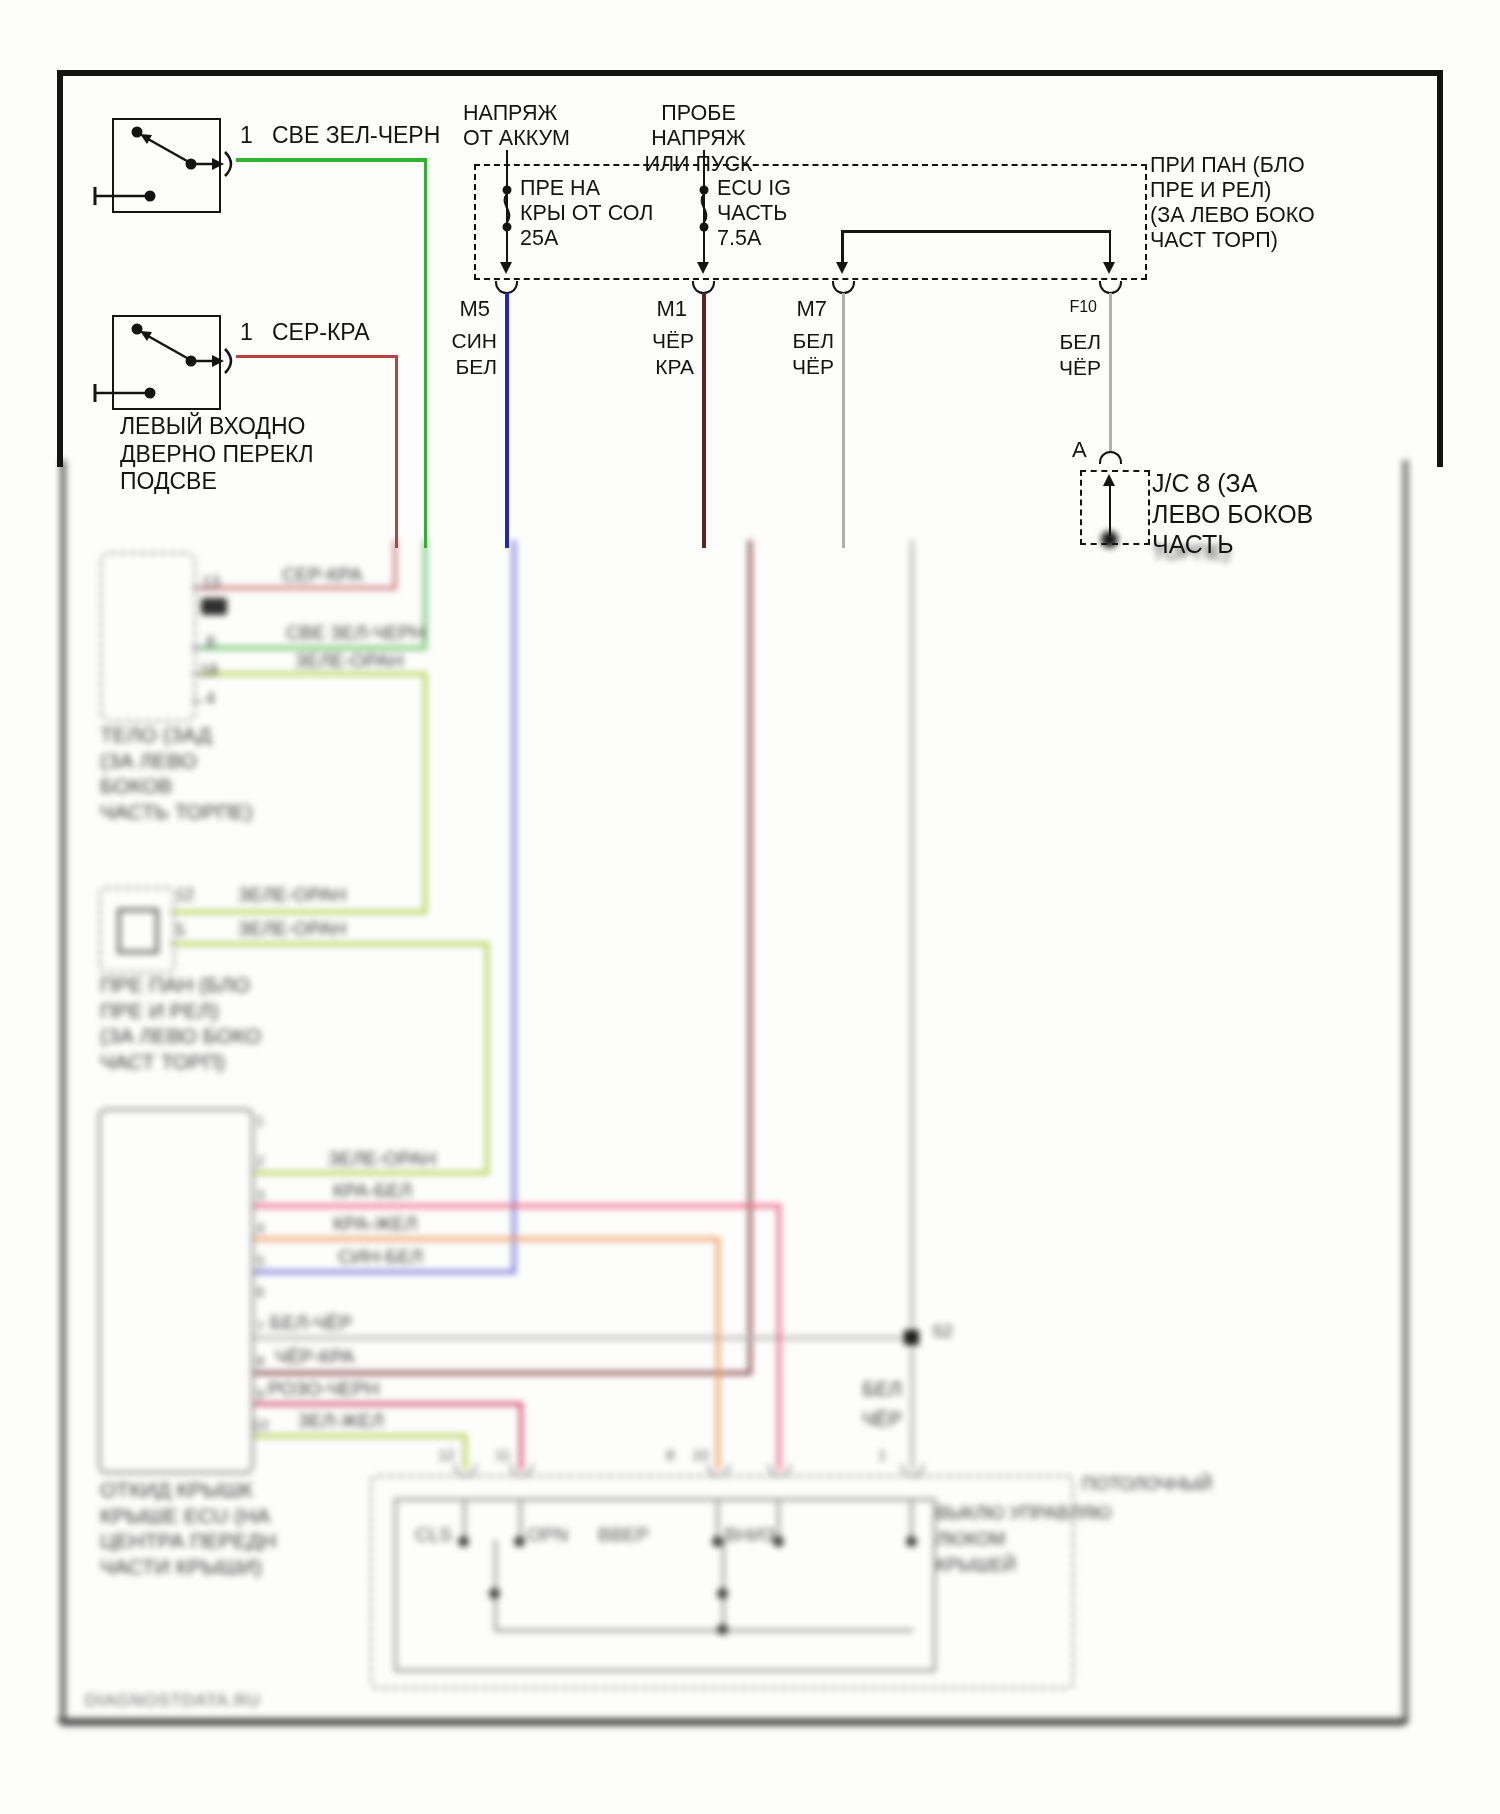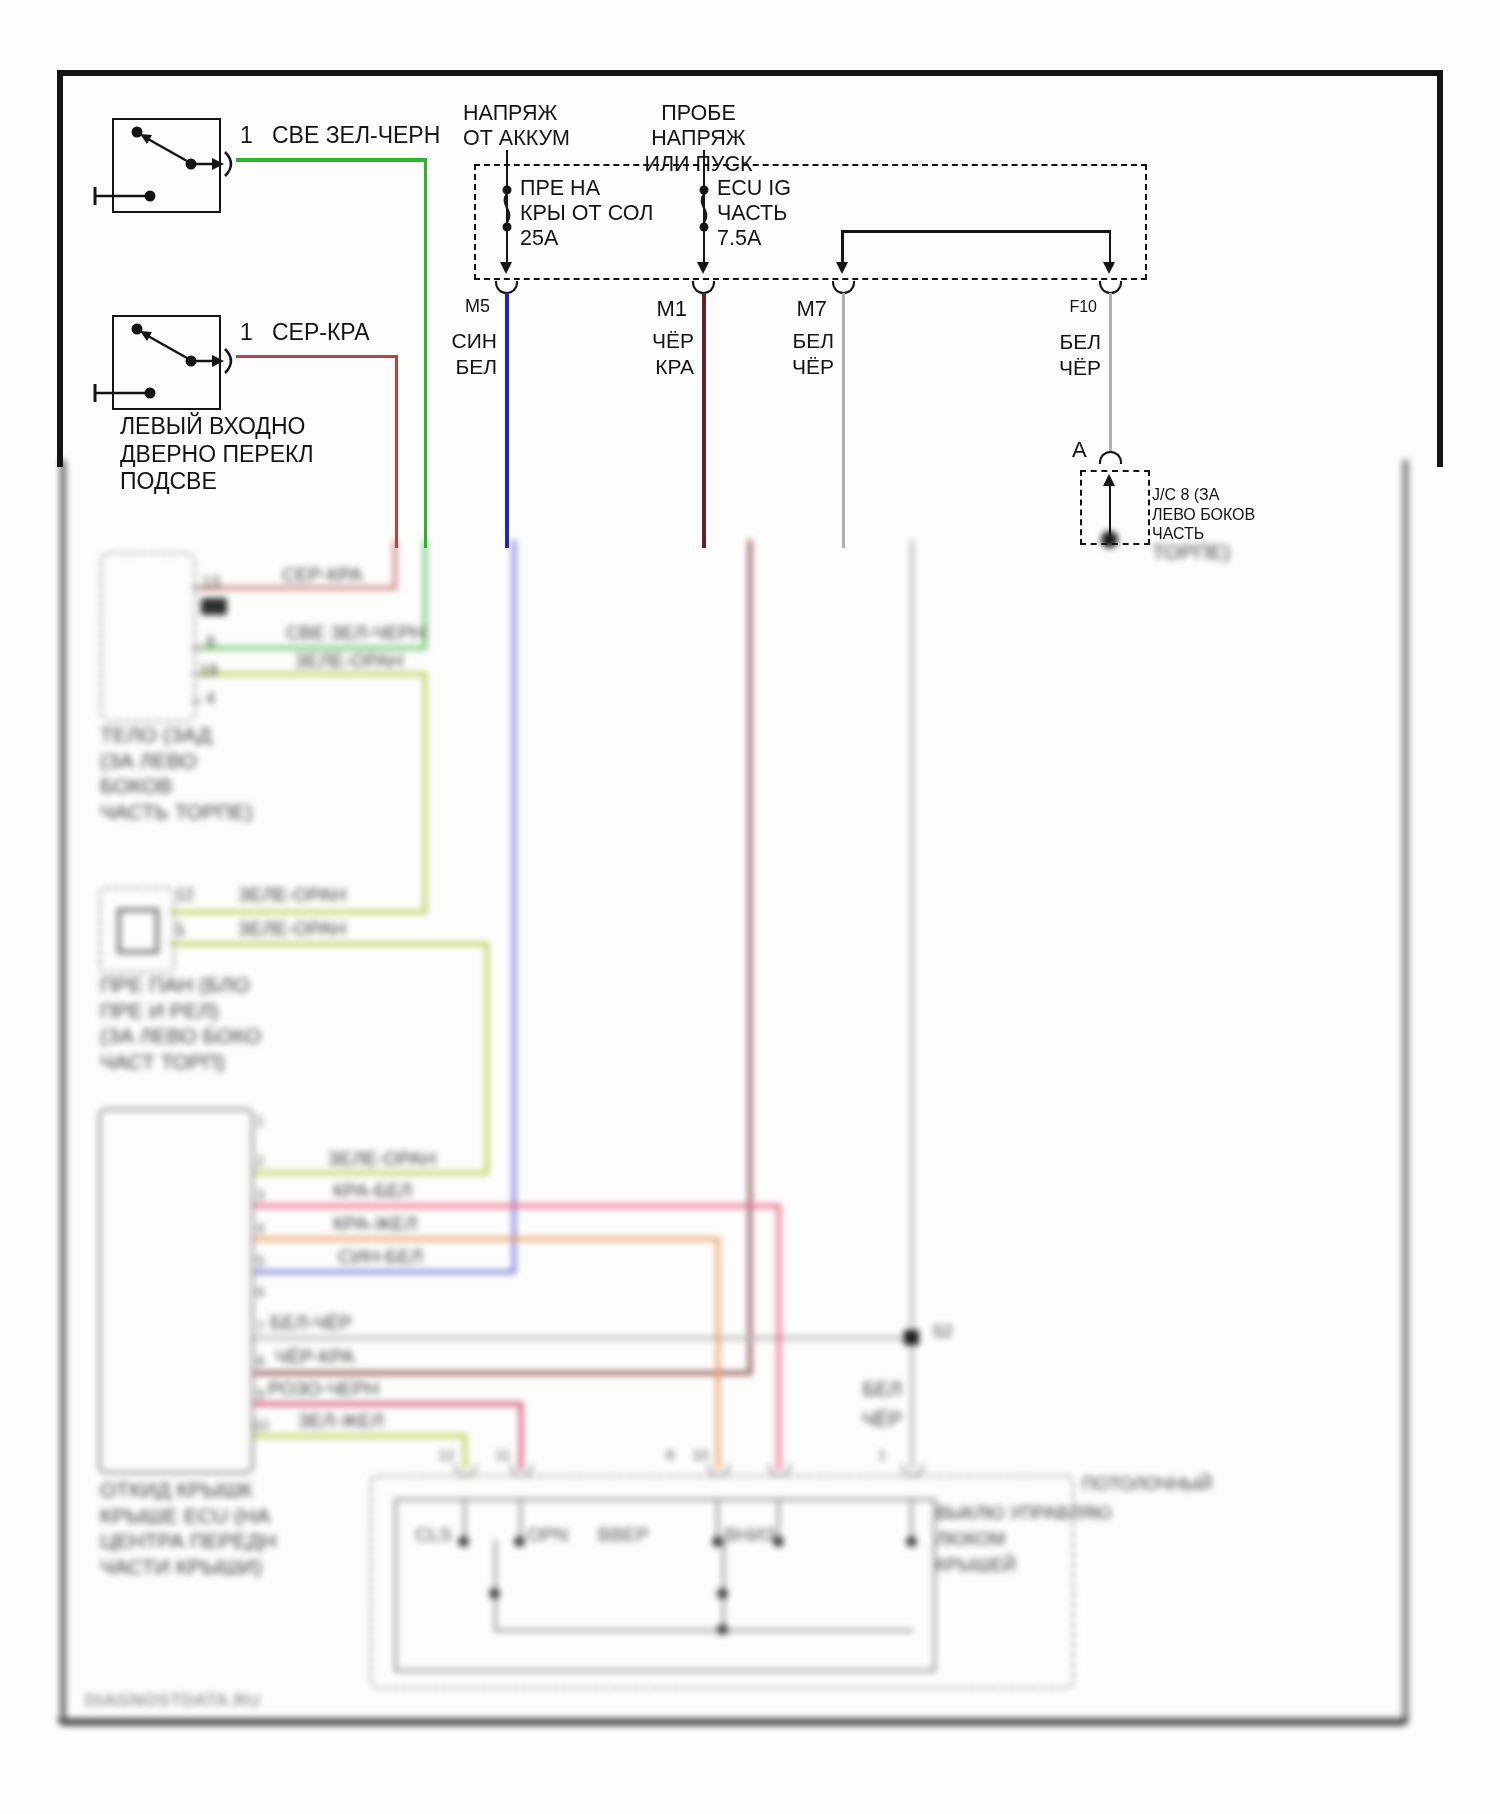--- a/index.html
+++ b/index.html
@@ -271,41 +271,45 @@
   <div class="wr c-ink" style="left:841px;top:230px;width:2.5px;height:32px"></div>
   <div class="wr c-ink" style="left:1108.5px;top:230px;width:2.5px;height:32px"></div>
   <div class="arrd" style="left:836px;top:262px"></div>
   <div class="arrd" style="left:1103px;top:262px"></div>
 
   <div class="cup" style="left:495px;top:281px"></div>
   <div class="cup" style="left:692px;top:281px"></div>
   <div class="cup" style="left:832px;top:281px"></div>
   <div class="cup" style="left:1099px;top:281px"></div>
 
-  <div class="lbl r" style="left:440px;top:296px;width:50px;font-size:18px">М5</div>
+  <div class="lbl r" style="left:440px;top:296px;width:50px;font-size:22px">М5</div>
   <div class="lbl r" style="left:437px;top:328px;width:60px;font-size:21px;line-height:1.25">СИН
 БЕЛ</div>
   <div class="lbl r" style="left:637px;top:296px;width:50px;font-size:22px">М1</div>
   <div class="lbl r" style="left:634px;top:328px;width:60px;font-size:21px;line-height:1.25">ЧЁР
 КРА</div>
   <div class="lbl r" style="left:777px;top:296px;width:50px;font-size:22px">М7</div>
   <div class="lbl r" style="left:774px;top:328px;width:60px;font-size:21px;line-height:1.25">БЕЛ
 ЧЁР</div>
   <div class="lbl r" style="left:1042px;top:298px;width:55px;font-size:16px">F10</div>
   <div class="lbl r" style="left:1041px;top:329px;width:60px;font-size:21px;line-height:1.25">БЕЛ
 ЧЁР</div>
 
   <div class="wr c-blue" style="left:505px;top:293px;width:3.5px;height:255px"></div>
   <div class="wr c-dred" style="left:702px;top:293px;width:3.5px;height:255px"></div>
   <div class="wr c-gray" style="left:842px;top:293px;width:3px;height:255px"></div>
   <div class="wr c-gray" style="left:1109px;top:293px;width:3px;height:159px"></div>
 
+  <div class="lbl" style="left:1150px;top:153px;font-size:21.5px;line-height:1.16">ПРИ ПАН (БЛО
+ПРЕ И РЕЛ)
+(ЗА ЛЕВО БОКО
+ЧАСТ ТОРП)</div>
 
   <div class="lbl" style="left:1072px;top:437px;font-size:22px">А</div>
   <div class="cap" style="left:1099px;top:451px"></div>
   <div class="dash" style="left:1080px;top:470px;width:66px;height:71px"></div>
   <div class="arru" style="left:1103px;top:474px"></div>
   <div class="wr c-ink" style="left:1108.5px;top:486px;width:2.5px;height:50px"></div>
-  <div class="lbl" style="left:1152px;top:485px;font-size:16px;line-height:1.22">J/C 8 (ЗА
+  <div class="lbl" style="left:1152px;top:468px;font-size:25px;line-height:1.22">J/C 8 (ЗА
 ЛЕВО БОКОВ
 ЧАСТЬ</div>
 
 </div>
 
 </body></html>

